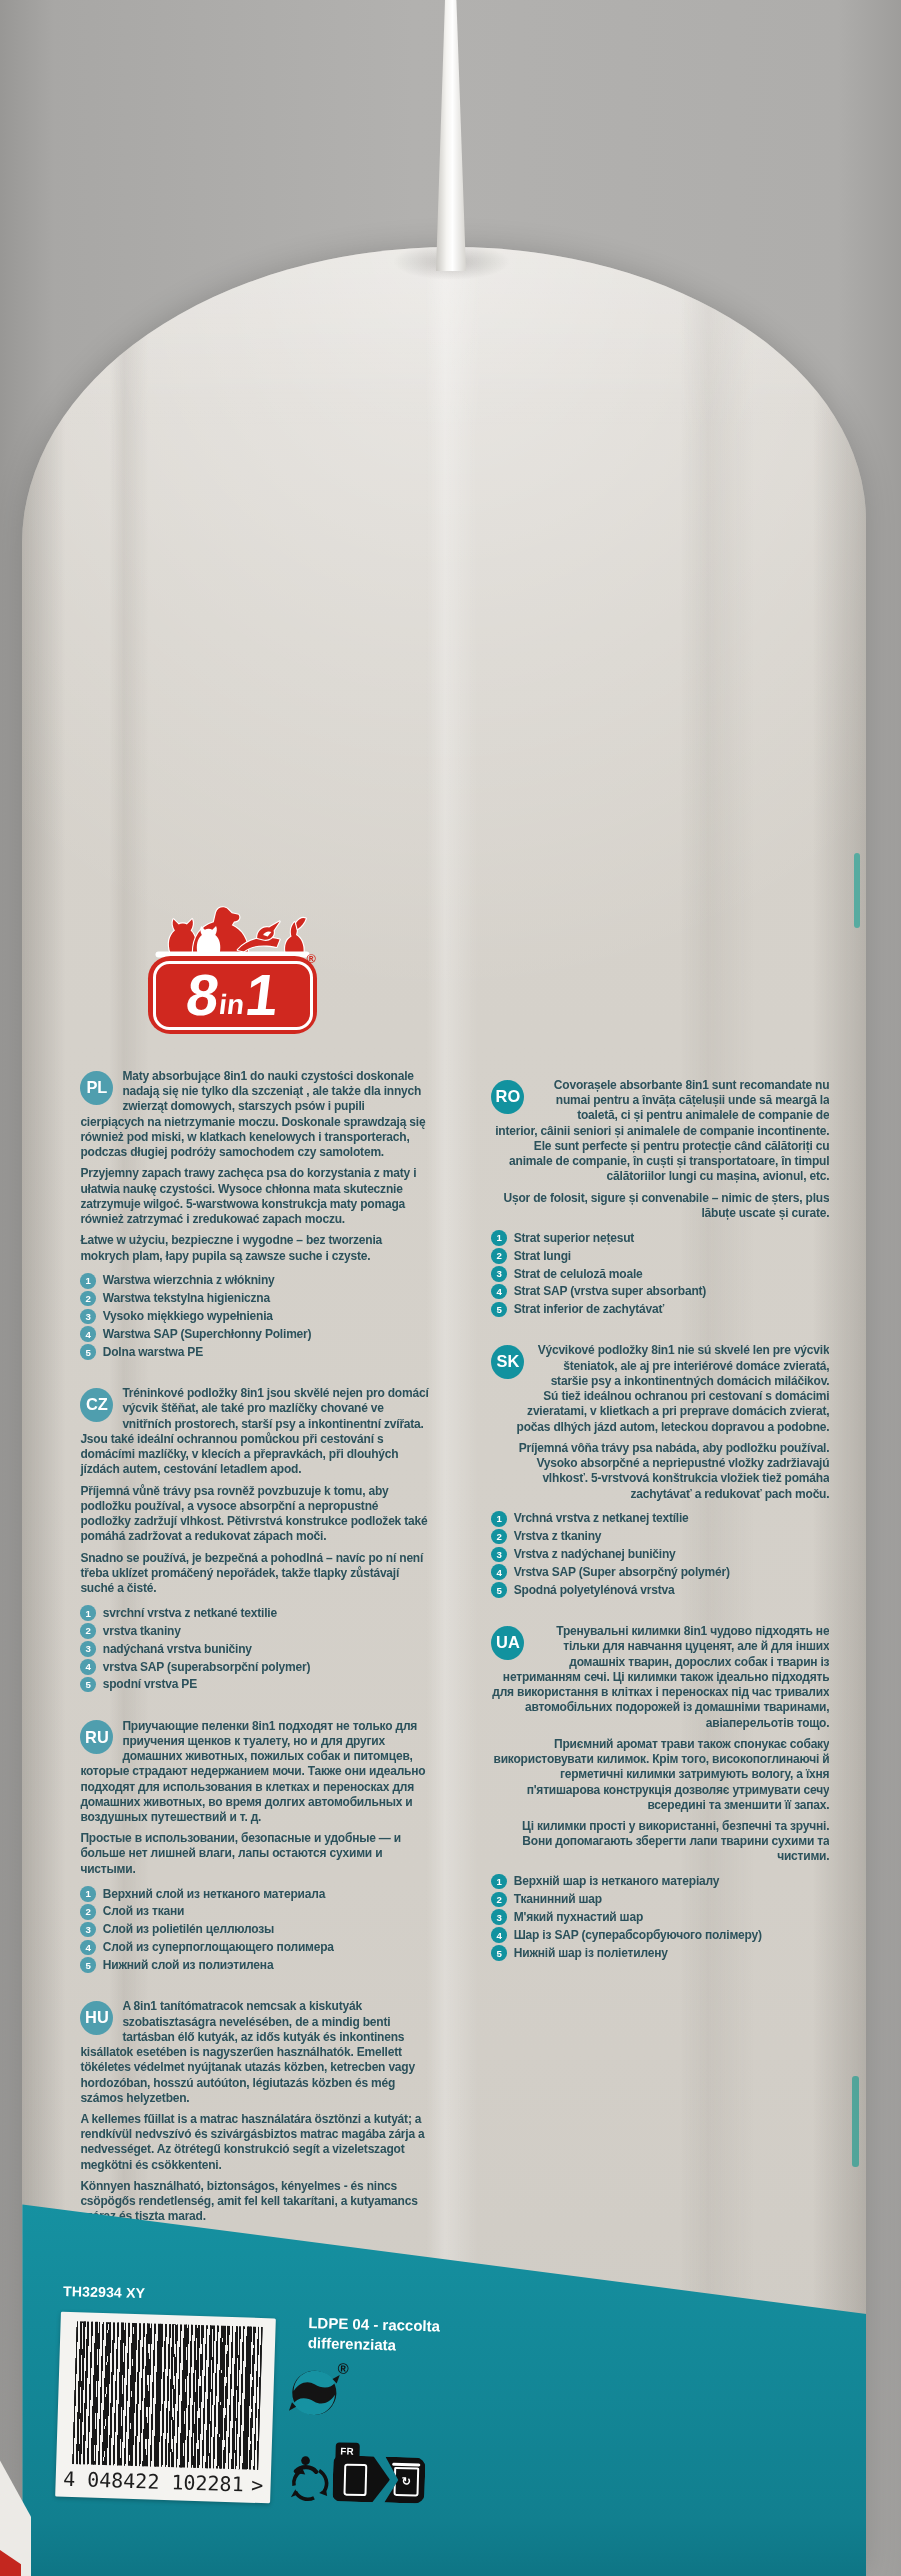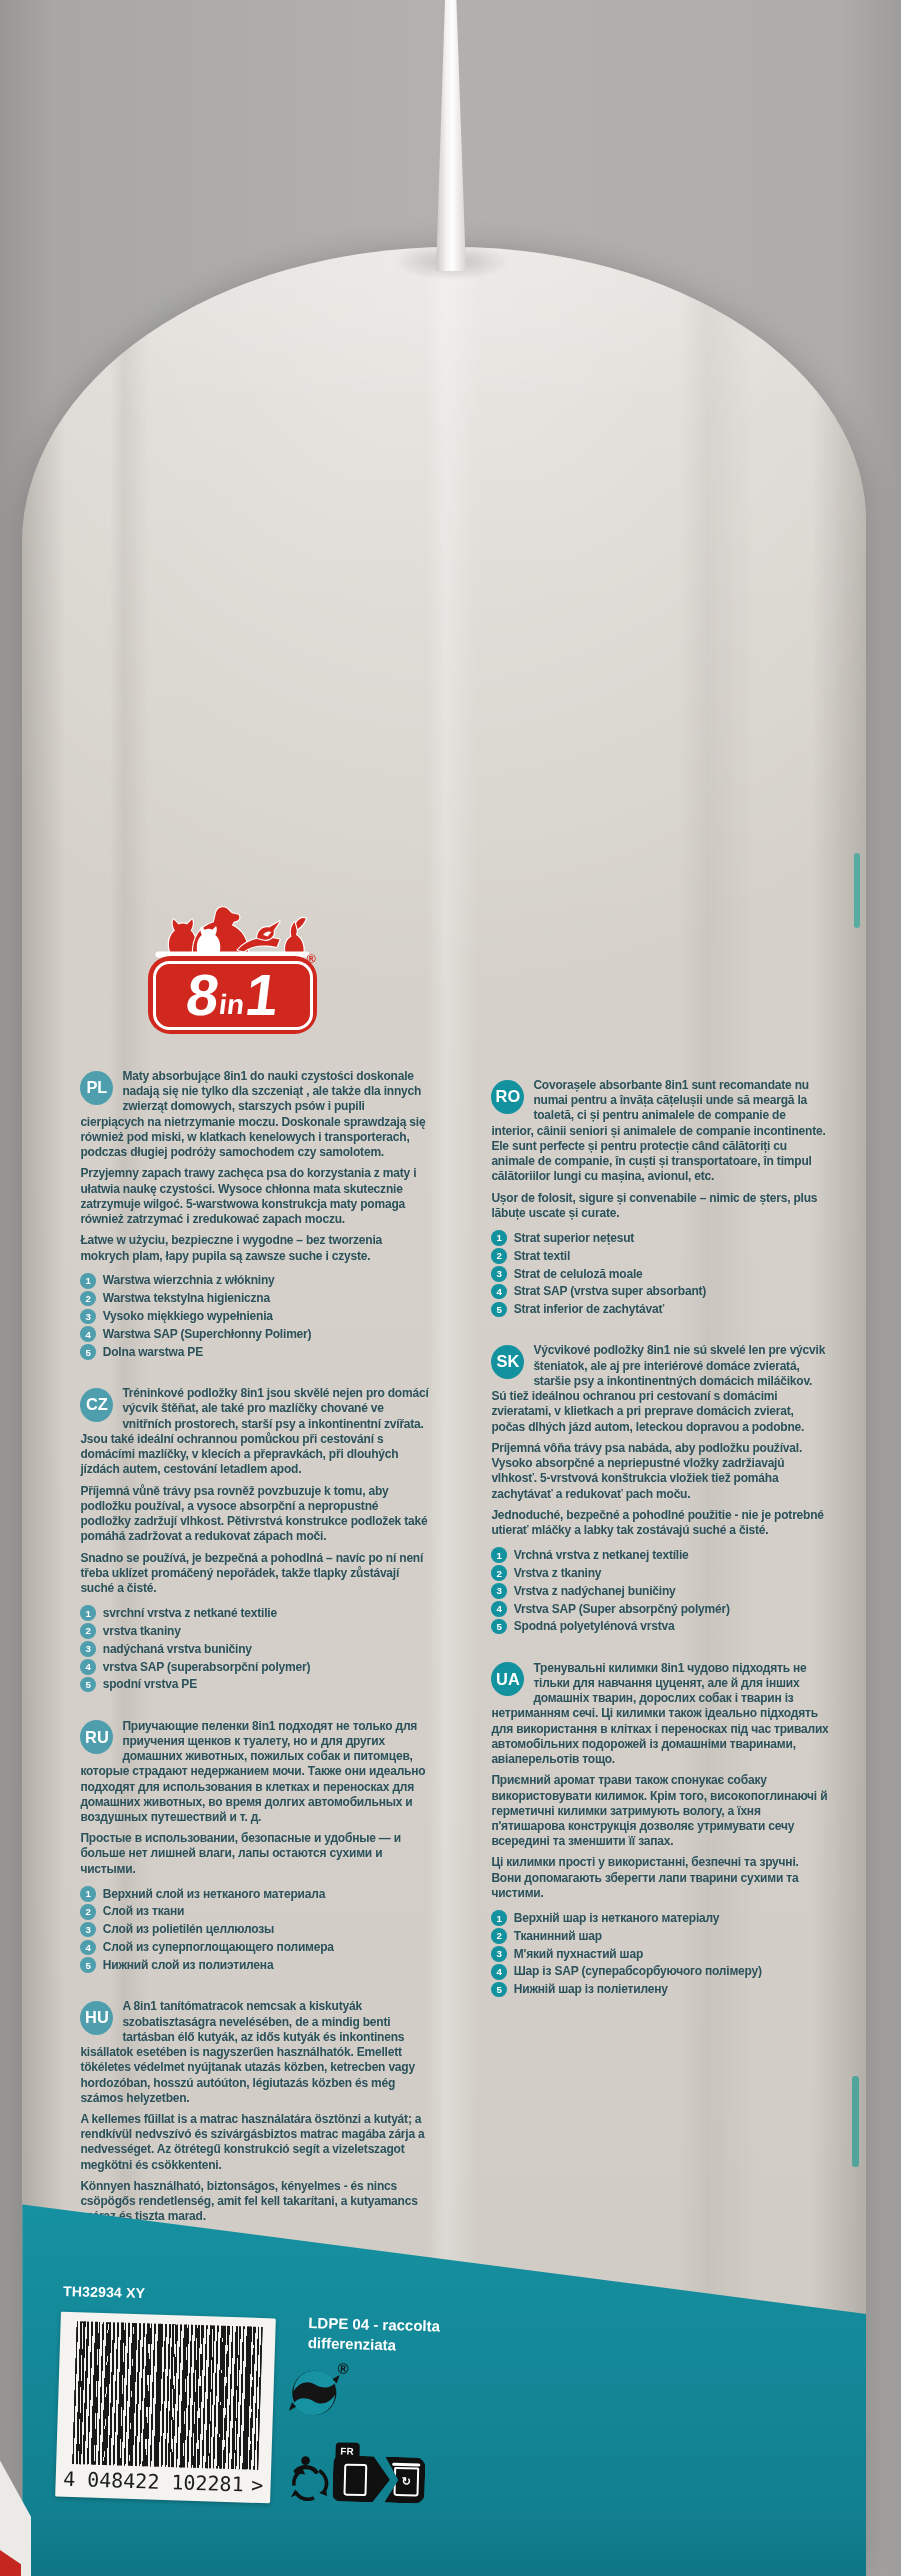--- a/index.html
+++ b/index.html
@@ -35,21 +35,21 @@
   .logo-box::after{content:"";position:absolute;inset:4.5px;border:3px solid #fff;border-radius:16.4px;}
   .logo-text{position:absolute;inset:0;display:flex;align-items:center;justify-content:center;
     color:#fff;transform:skewX(-7deg);z-index:2;}
   .logo-text .l8,.logo-text .l1{font-size:58px;font-weight:800;line-height:1;}
   .logo-text .lin{font-size:28px;font-weight:800;line-height:1;margin:19.4px 0.7px 0 1.5px;}
   .logo-reg{position:absolute;right:1.5px;top:-4.5px;color:var(--brand-red,#d0281f);
     font-size:12.7px;font-weight:700;z-index:3;}
   
   .col{position:absolute;color:var(--ink,#2b515b);font-weight:700;letter-spacing:-0.2px;z-index:4;}
   .col-left{left:58px;top:822px;width:351px;--badge:var(--badge-teal-light,#4f9eae);}
-  .col-right{left:469px;top:831px;width:338px;--badge:var(--badge-teal-dark,#12929f);}
+  .col-right{left:469px;top:831px;width:338px;text-align:right;--badge:var(--badge-teal-dark,#12929f);}
   .lang-section{margin-bottom:24px;overflow:hidden;}
   .badge{float:left;width:33px;height:34px;border-radius:50%;background:var(--badge);
     color:#fff;font-size:16.4px;font-weight:700;display:flex;align-items:center;justify-content:center;
     margin:1.5px 9px 4.5px 0;letter-spacing:0;}
   .para{margin:0 0 6px;font-size:12px;line-height:1.27;}
   .layers{list-style:none;margin:9px 0 0;padding:0;}
   .layer{display:flex;align-items:center;gap:6.7px;margin:2.2px 0;}
   .layer .num{flex:none;width:15.7px;height:15.7px;border-radius:50%;background:var(--badge);
     color:#fff;font-size:9.7px;font-weight:700;display:flex;align-items:center;justify-content:center;letter-spacing:0;}
   .layer .txt{font-size:12px;line-height:1.2;}
@@ -247,41 +247,40 @@
     <span class="badge">RO</span>
     <p class="para">Covorașele absorbante 8in1 sunt recomandate nu numai pentru a învăța cățelușii unde să meargă la toaletă, ci și pentru animalele de companie de interior, câinii seniori și animalele de companie incontinente. Ele sunt perfecte și pentru protecție când călătoriți cu animale de companie, în cuști și transportatoare, în timpul călătoriilor lungi cu mașina, avionul, etc.</p>
     <p class="para">Ușor de folosit, sigure și convenabile – nimic de șters, plus lăbuțe uscate și curate.</p>
     <ul class="layers">
             <li class="layer">
     <span class="num">1</span>
     <span class="txt">Strat superior nețesut</span>
   </li>
             <li class="layer">
     <span class="num">2</span>
-    <span class="txt">Strat textil</span>
+    <span class="txt">Strat lungi</span>
   </li>
             <li class="layer">
     <span class="num">3</span>
     <span class="txt">Strat de celuloză moale</span>
   </li>
             <li class="layer">
     <span class="num">4</span>
     <span class="txt">Strat SAP (vrstva super absorbant)</span>
   </li>
             <li class="layer">
     <span class="num">5</span>
     <span class="txt">Strat inferior de zachytávať</span>
   </li>
           </ul>
   </section>
         <section class="lang-section">
     <span class="badge">SK</span>
     <p class="para">Výcvikové podložky 8in1 nie sú skvelé len pre výcvik šteniatok, ale aj pre interiérové domáce zvieratá, staršie psy a inkontinentných domácich miláčikov. Sú tiež ideálnou ochranou pri cestovaní s domácimi zvieratami, v klietkach a pri preprave domácich zvierat, počas dlhých jázd autom, leteckou dopravou a podobne.</p>
     <p class="para">Príjemná vôňa trávy psa nabáda, aby podložku používal. Vysoko absorpčné a nepriepustné vložky zadržiavajú vlhkosť. 5-vrstvová konštrukcia vložiek tiež pomáha zachytávať a redukovať pach moču.</p>
-    <p class="para">Jednoduché, bezpečné a pohodlné použitie - nie je potrebné utierať mláčky a labky tak zostávajú suché a čisté.</p>
     <ul class="layers">
             <li class="layer">
     <span class="num">1</span>
     <span class="txt">Vrchná vrstva z netkanej textílie</span>
   </li>
             <li class="layer">
     <span class="num">2</span>
     <span class="txt">Vrstva z tkaniny</span>
   </li>
             <li class="layer">

